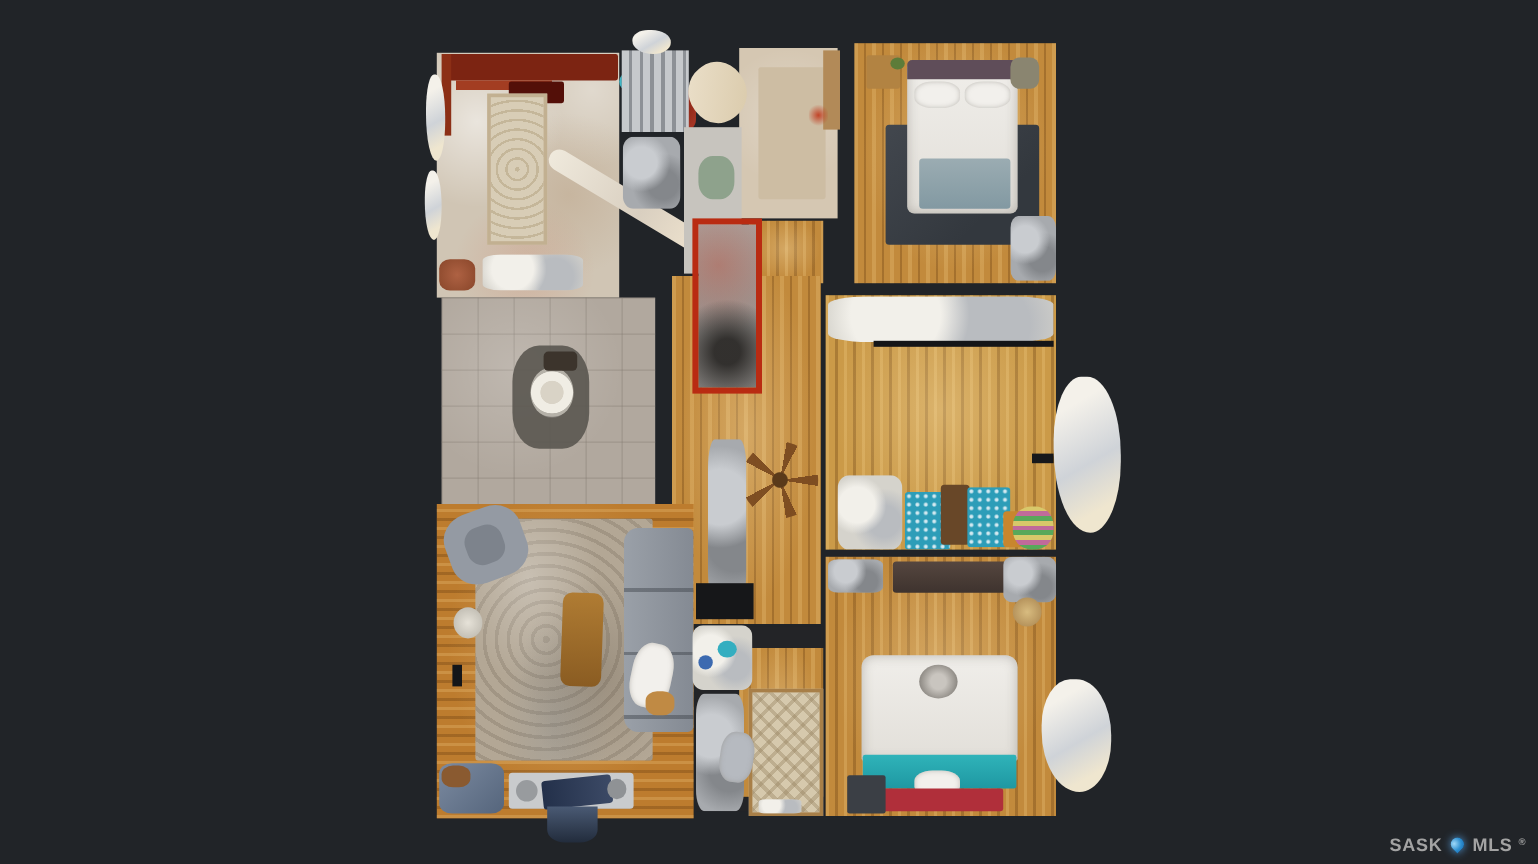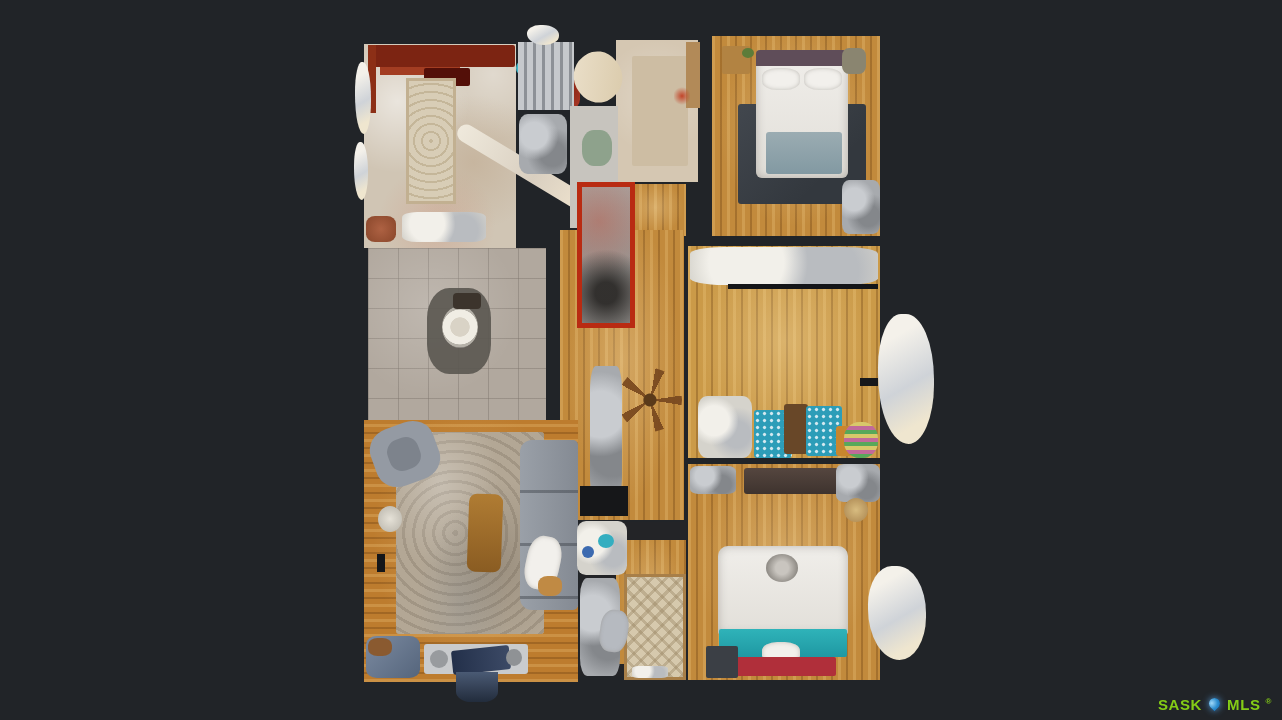--- a/index.html
+++ b/index.html
@@ -237,19 +237,19 @@
       <div class="shape flat" style="left: 456px; top: 672px; width: 42px; height: 30px; background: linear-gradient(rgb(74, 90, 116), rgb(34, 44, 60)); border-radius: 0px 0px 35% 35%;"></div>
       <div class="shape flat" style="left: 377px; top: 554px; width: 8px; height: 18px; background: rgb(20, 22, 25);"></div>
       <div class="shape mottle-light" style="left: 577px; top: 521px; width: 50px; height: 54px;"></div>
       <div class="shape flat" style="left: 598px; top: 534px; width: 16px; height: 14px; background: rgb(52, 174, 192); border-radius: 50%;"></div>
       <div class="shape flat" style="left: 582px; top: 546px; width: 12px; height: 12px; background: rgb(60, 106, 176); border-radius: 50%;"></div>
       <div class="shape rug-office" style="left: 624px; top: 574px; width: 56px; height: 100px;"></div>
       <div class="shape mottle-gray" style="left: 580px; top: 578px; width: 40px; height: 98px;"></div>
       <div class="shape pillow" style="left: 600px; top: 610px; width: 28px; height: 42px; transform: rotate(8deg); background: rgb(182, 186, 192);"></div>
       <div class="shape mottle-light" style="left: 632px; top: 666px; width: 36px; height: 12px;"></div>
     </div>
-  <div id="watermark" style="color: #84cc16; justify-content: flex-end;">
+  <div id="watermark" style="color: #a3a3a3; justify-content: flex-end;">
     <span>SASK</span>
     <span class="pin"></span>
     <span>MLS</span>
     <span class="reg">®</span>
   </div>
 </div>
 
 </body></html>

